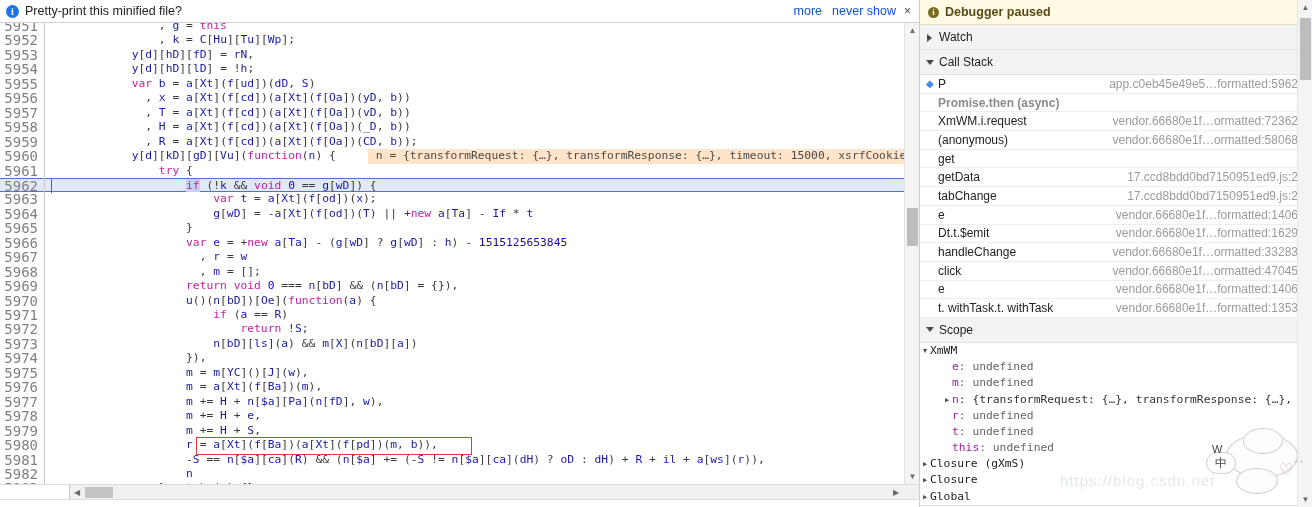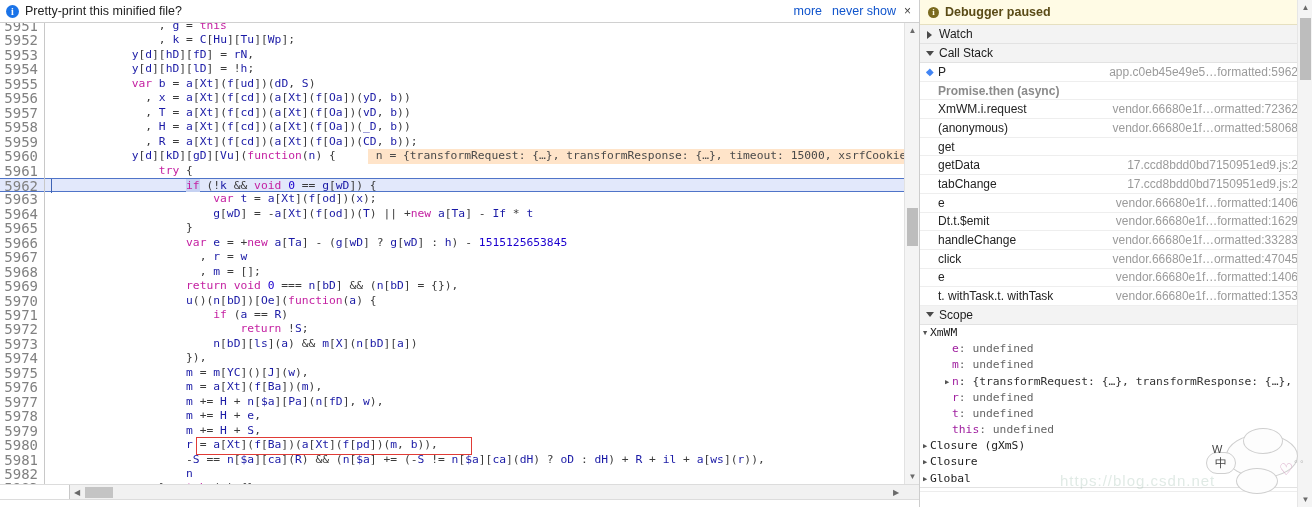--- a/index.html
+++ b/index.html
@@ -231,21 +231,21 @@
     color: #fffbe5;
     font-size: 9px;
     line-height: 11px;
     text-align: center;
     margin-right: 6px;
     font-family: "Liberation Serif", serif;
     flex: none;
   }
 
   .sect-head {
-    height: 19px;
+    height: 25px;
     display: flex;
     align-items: center;
     padding-left: 6px;
     font-size: 12px;
     color: #1c1c1c;
     background: #f3f3f3;
     border-bottom: 1px solid #e2e2e2;
     flex: none;
     cursor: pointer;
   }

